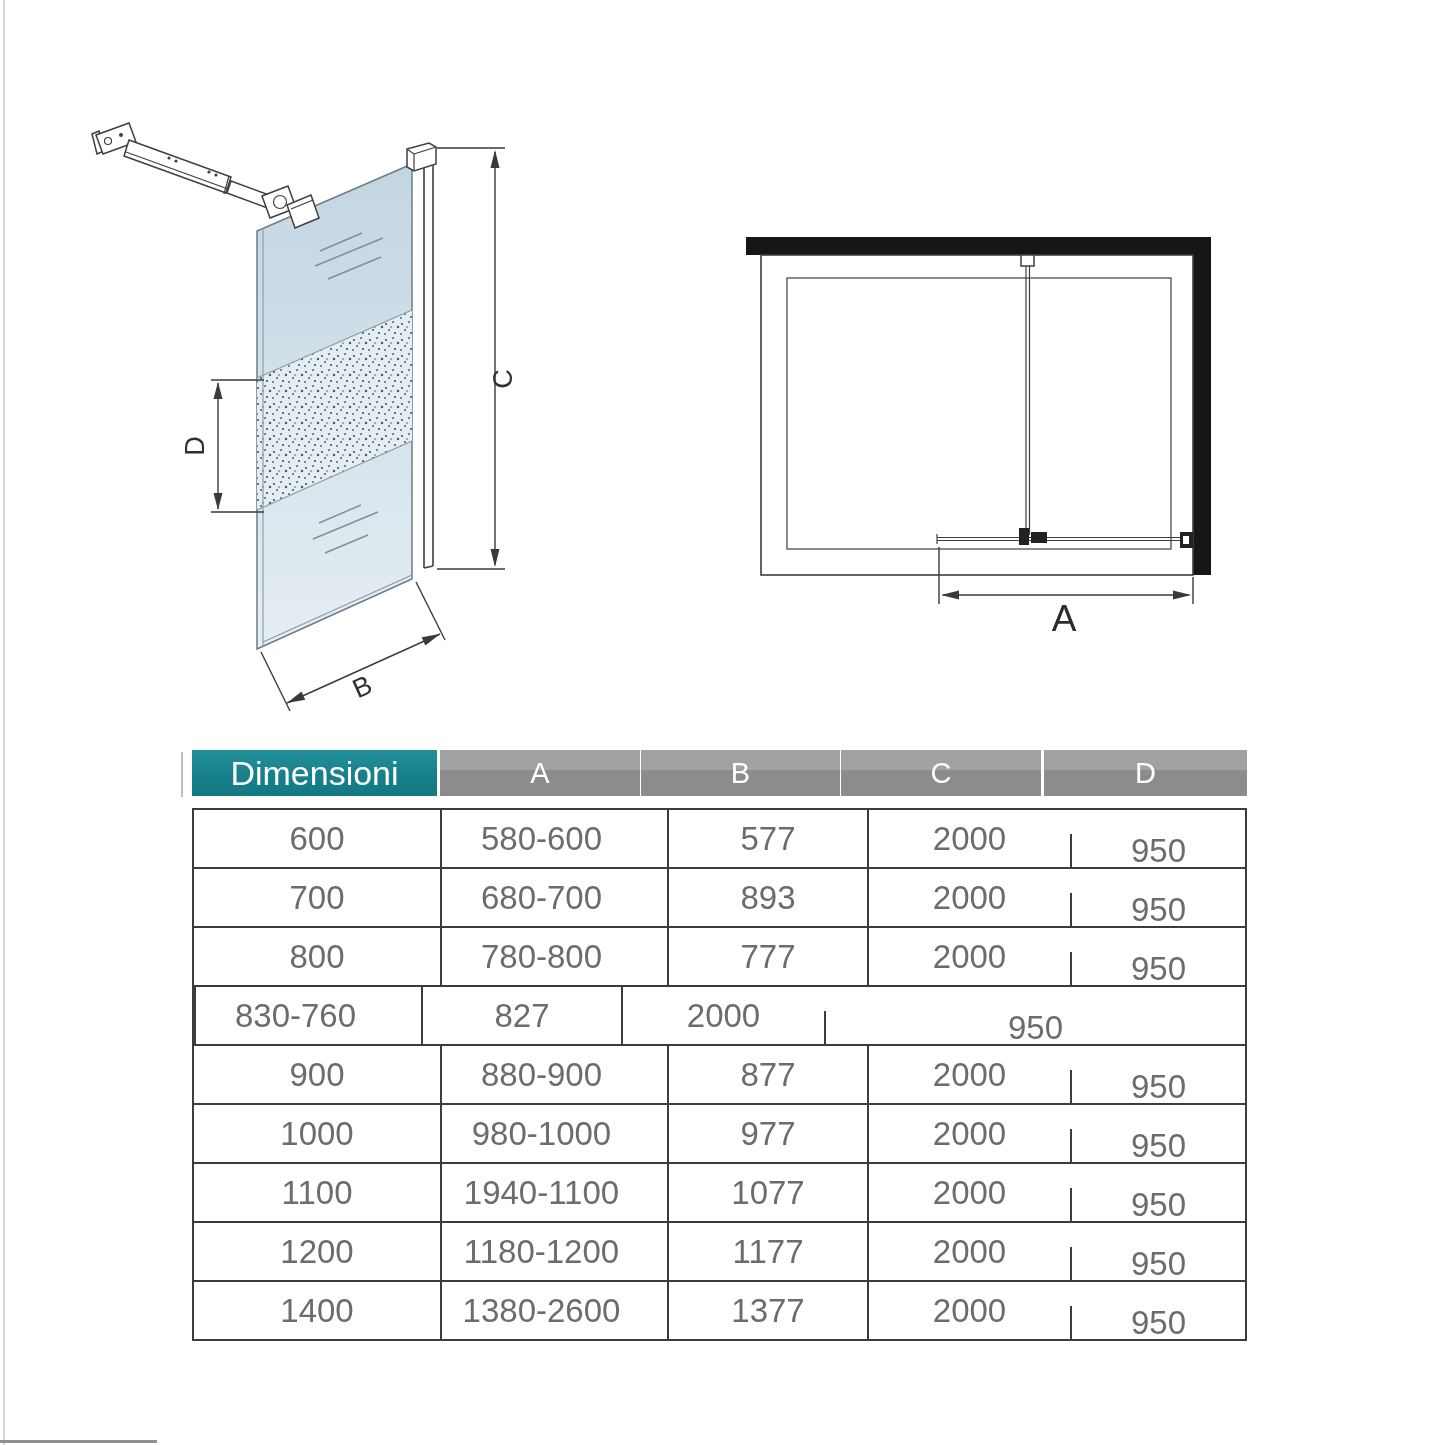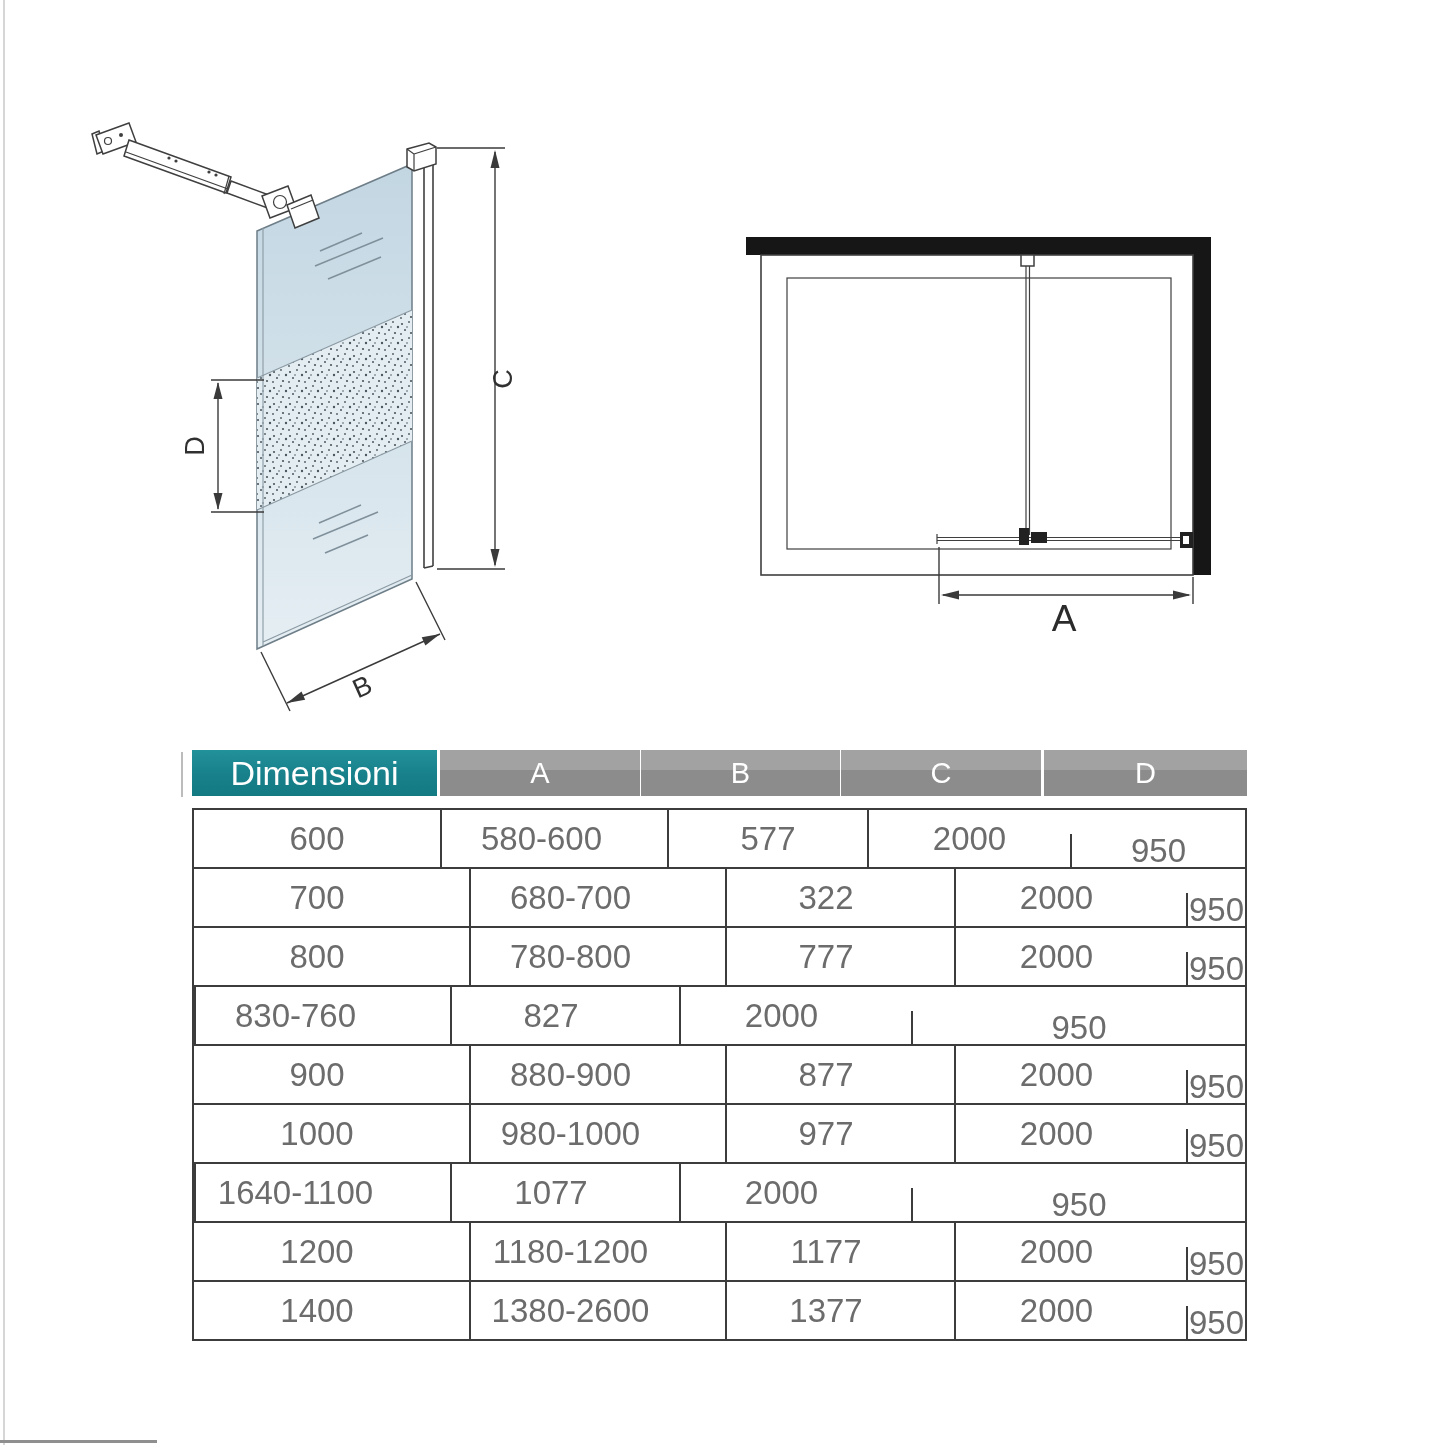--- a/index.html
+++ b/index.html
@@ -42,21 +42,21 @@
     background:linear-gradient(180deg,#23919a 0%,#17808a 55%,#137a82 100%);
     color:#fff;font-size:34px;}
   .th-gray{background:linear-gradient(180deg,var(--header-gray-top) 0%,var(--header-gray-top) 44%,var(--header-gray-bottom) 44%,var(--header-gray-bottom) 100%);
     color:#fff;font-size:29px;}
   .th-a{width:200px;margin-right:1px;}
   .th-b{width:199px;margin-right:1px;}
   .th-c{width:200px;margin-right:3px;}
   .th-d{width:203px;}
   .tbody{margin-top:12px;border:2px solid var(--table-border);width:1051px;}
   .trow{display:flex;height:57px;}
-  .trow + .trow{border-top:2px solid var(--table-border);gap:29px;}
+  .trow + .trow{border-top:2px solid var(--table-border);}
   .tcell{display:flex;align-items:center;justify-content:center;
          font-size:33px;color:var(--table-text);}
   .tcell.c0{width:246px;}
   .tcell.c1{width:199px;border-left:2px solid var(--table-border);}
   .tcell.c2{width:198px;border-left:2px solid var(--table-border);margin-left:26px;}
   .tcell.c3{width:201px;border-left:2px solid var(--table-border);}
   .tcell.c4{width:199px;border-left:2px solid var(--table-border);flex:1;margin-top:24px;}
 </style>
 </head>
 <body>
@@ -209,21 +209,21 @@
       <div class="trow">
         <div class="tcell c0">600</div>
         <div class="tcell c1">580-600</div>
         <div class="tcell c2">577</div>
         <div class="tcell c3">2000</div>
         <div class="tcell c4">950</div>
       </div>
       <div class="trow">
         <div class="tcell c0">700</div>
         <div class="tcell c1">680-700</div>
-        <div class="tcell c2">322</div>
+        <div class="tcell c2">893</div>
         <div class="tcell c3">2000</div>
         <div class="tcell c4">950</div>
       </div>
       <div class="trow">
         <div class="tcell c0">800</div>
         <div class="tcell c1">780-800</div>
         <div class="tcell c2">777</div>
         <div class="tcell c3">2000</div>
         <div class="tcell c4">950</div>
       </div>
@@ -241,21 +241,22 @@
         <div class="tcell c4">950</div>
       </div>
       <div class="trow">
         <div class="tcell c0">1000</div>
         <div class="tcell c1">980-1000</div>
         <div class="tcell c2">977</div>
         <div class="tcell c3">2000</div>
         <div class="tcell c4">950</div>
       </div>
       <div class="trow">
-        <div class="tcell c1">1640-1100</div>
+        <div class="tcell c0">1100</div>
+        <div class="tcell c1">1940-1100</div>
         <div class="tcell c2">1077</div>
         <div class="tcell c3">2000</div>
         <div class="tcell c4">950</div>
       </div>
       <div class="trow">
         <div class="tcell c0">1200</div>
         <div class="tcell c1">1180-1200</div>
         <div class="tcell c2">1177</div>
         <div class="tcell c3">2000</div>
         <div class="tcell c4">950</div>

